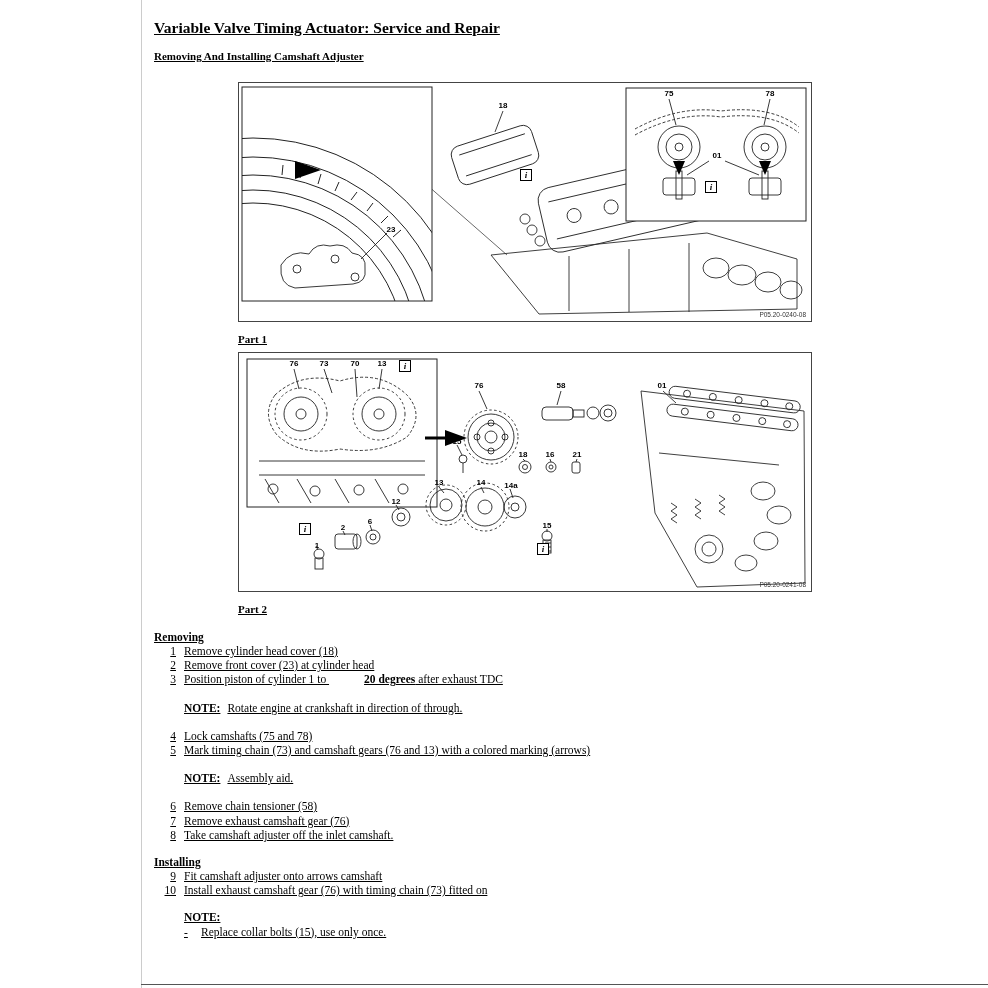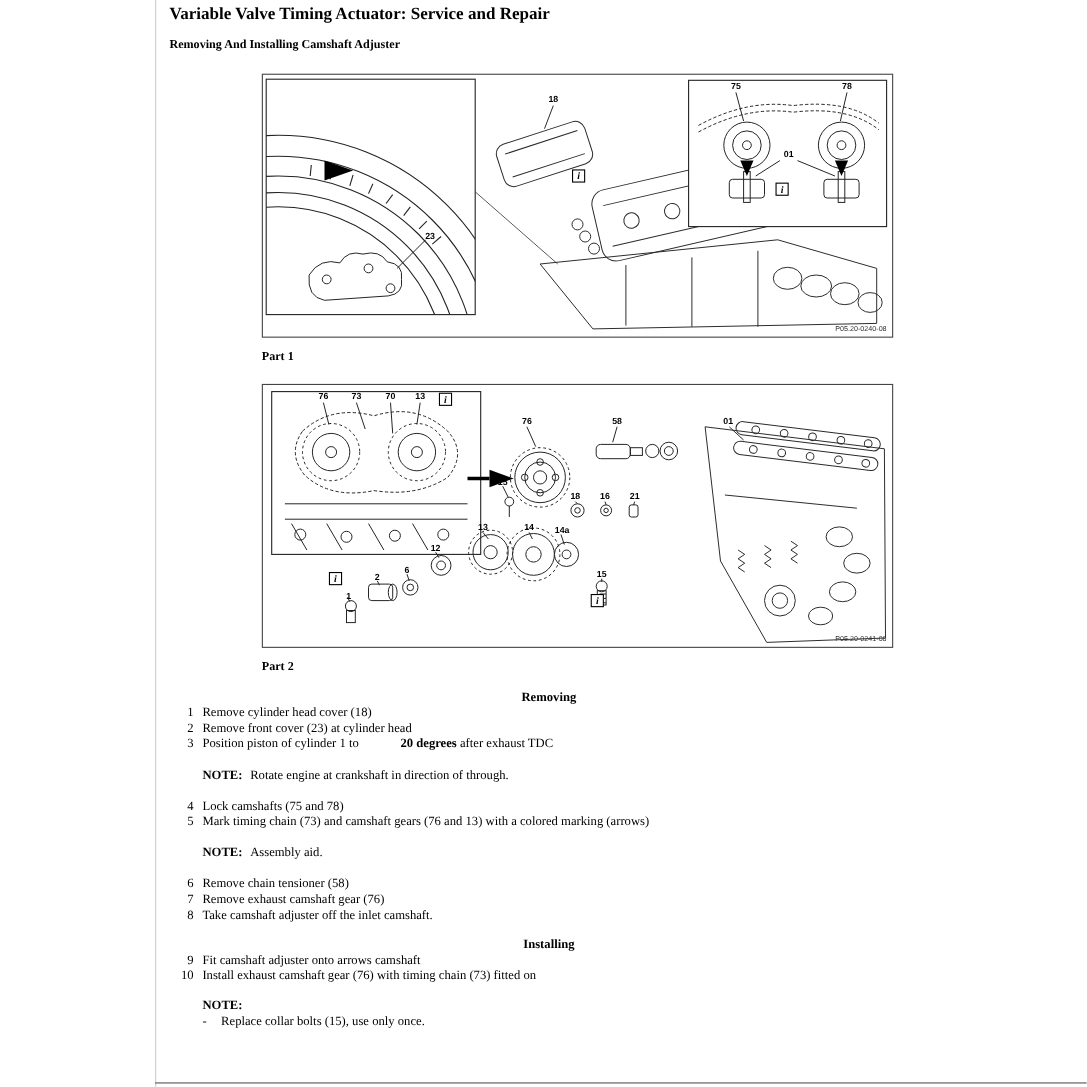--- a/index.html
+++ b/index.html
@@ -1,36 +1,36 @@
 <!DOCTYPE html>
 <html><head>
 <meta charset="utf-8">
 <style>
   * { margin:0; padding:0; box-sizing:border-box; }
   html,body { width:988px; height:988px; background:#ffffff; color:#000;
     font-family:"Liberation Serif", serif; position:relative; overflow:hidden; }
   .left-rule { position:absolute; left:141px; top:0; width:1px; height:988px; background:#cccccc; }
   .bottom-rule { position:absolute; left:141px; top:984px; width:847px; height:1px; background:#555; }
-  .content { position:absolute; left:154px; top:1px; width:690px; }
+  .content { position:absolute; left:154px; top:16px; width:690px;text-decoration:underline; }
   h1 { margin-top:2px; font-size:15.5px; font-weight:bold; line-height:19px; }
   h2 { margin-top:13px; font-size:11px; font-weight:bold; line-height:13px; }
   .figwrap { width:574px; margin-left:84px; }
   .figwrap.f1 { margin-top:19px; }
-  .figwrap.f2 { margin-top:18px; }
+  .figwrap.f2 { margin-top:6px; }
   .figbox { position:relative; width:574px; height:240px; border:1px solid #444; background:#fff; }
   .figbox svg { position:absolute; left:0; top:0; }
   .co { position:absolute; font-family:"Liberation Sans", sans-serif; font-weight:bold;
         font-size:8px; line-height:9px; transform:translateX(-50%); white-space:nowrap;text-align:center; }
   .ibox { position:absolute; width:12px; height:12px; border:1.5px solid #000; background:#fff;
         display:flex; align-items:center; justify-content:center;
         font-family:"Liberation Serif", serif; font-style:italic; font-weight:bold; font-size:9px; line-height:9px; }
   .figref { position:absolute; right:5px; bottom:3px; font-family:"Liberation Sans", sans-serif;
         font-size:6.5px; color:#333; }
   .figcaption { margin-top:11px; font-size:11px; font-weight:bold; line-height:13px; }
-  .sec-heading { font-size:11.5px; font-weight:bold; line-height:14px;text-align:center; }
+  .sec-heading { font-size:11.5px; font-weight:bold; line-height:14px; }
   .sec-heading.removing { margin-top:14px; }
   .sec-heading.installing { margin-top:13px; }
   .step { display:flex; font-size:11.5px; line-height:14.2px; }
   .step .num { width:22px; text-align:right; margin-right:8px; flex:none; }
   .step .txt b { font-weight:bold;margin-left:35px; }
   .note { margin:14px 0 14px 30px; font-size:11.5px; line-height:14.2px; }
   .note .nlabel { font-weight:bold; margin-right:7px; }
   .note-block { margin:13px 0 0 30px; font-size:11.5px; line-height:14.2px; }
   .note-block .nlabel { font-weight:bold; }
   .bullet-line { display:flex; }

